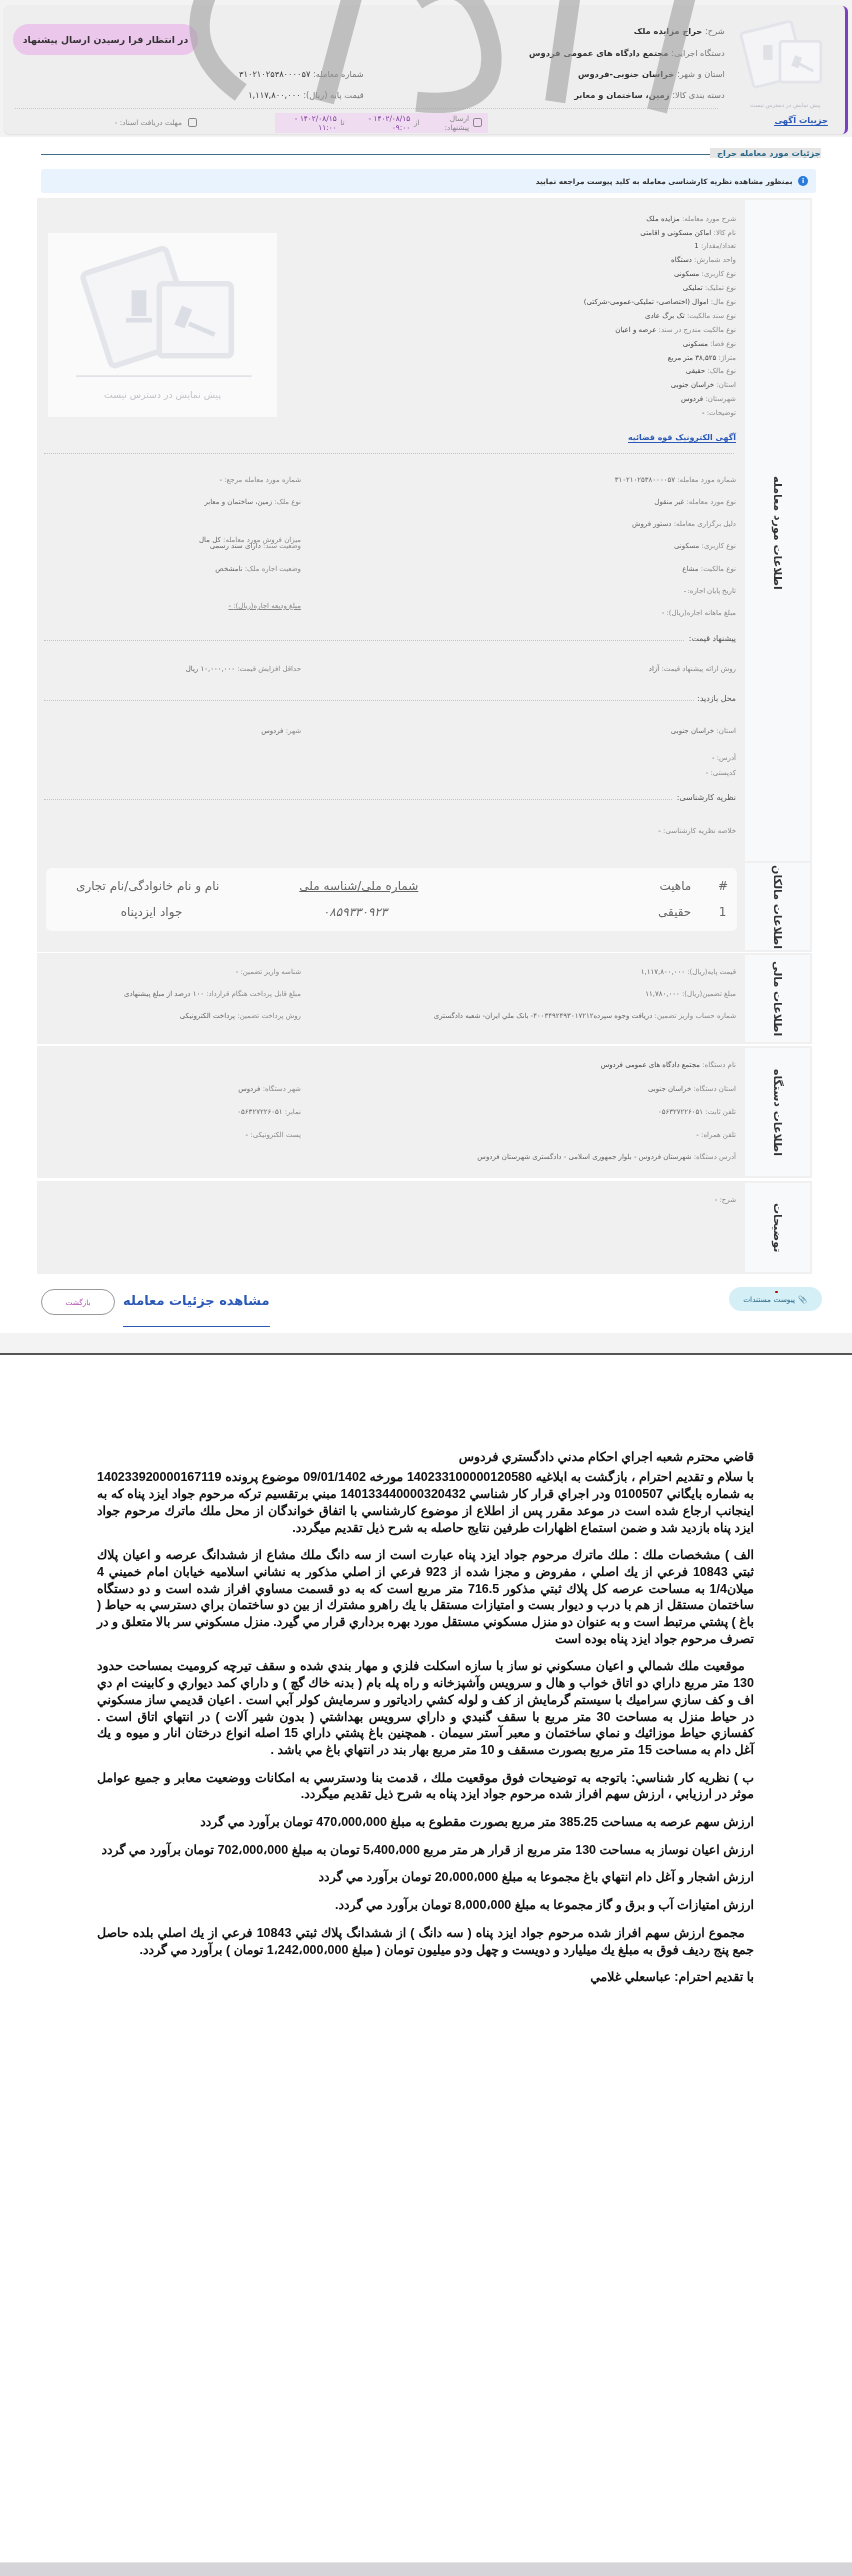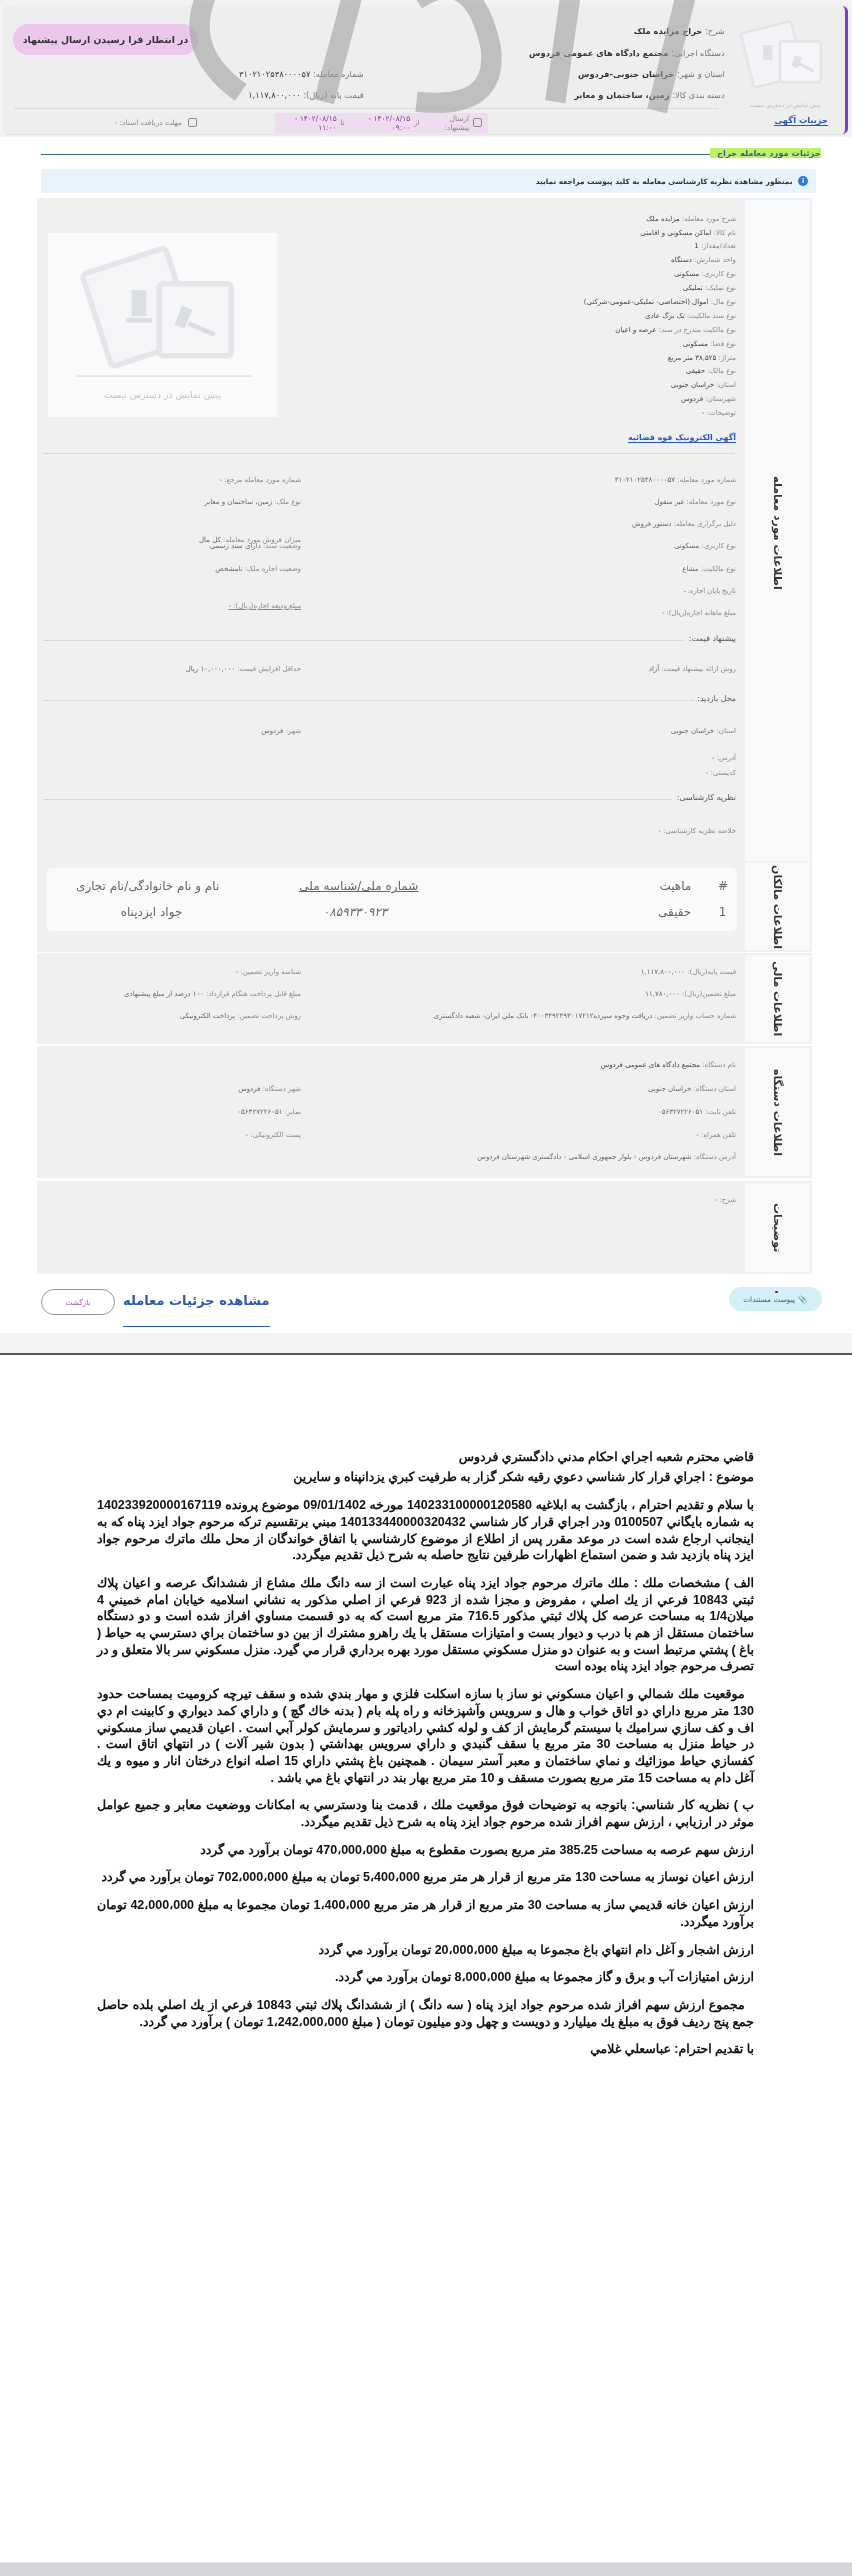--- a/index.html
+++ b/index.html
@@ -19,21 +19,21 @@
   .hrow b { color: #333; font-weight: bold; }
   .status-pill { position: absolute; top: 18.5px; left: 9.3px; width: 185px; height: 31px; border-radius: 15.7px; background: #ecc7ec; color: #333; font-size: 9.3px; font-weight: bold; display: flex; align-items: center; justify-content: center; }
   .dotted-line { position: absolute; top: 102px; left: 11px; width: 703px; border-top: 0.9px dotted #c9c9cc; }
   .date-box { position: absolute; top: 107px; left: 271px; width: 213px; height: 20.4px; background: #f0dcf0; display: flex; align-items: center; padding-right: 5.6px; font-size: 7.4px; color: #7a3a9a; }
   .date-box .lbl { color: #888; margin-left: 3.7px; }
   .deadline { position: absolute; top: 112px; left: 111px; font-size: 7.4px; color: #888; }
   .ico-sm { display: inline-block; width: 9.3px; height: 9.3px; border: 0.9px solid #888; border-radius: 1.9px; vertical-align: middle; margin-left: 3.7px; }
 
   
   .main-card { position: absolute; top: 139px; left: 3.7px; width: 845px; height: 1194px; background: #fff; border-radius: 5.6px; }
-  .section-title { position: absolute; top: 9.3px; right: 28px; font-size: 8.3px; color: #2a6a8a; font-weight: bold; background: #bef264; padding-left: 7.4px; }
+  .section-title { position: absolute; top: 9.3px; right: 28px; font-size: 8.3px; color: #2a6a8a; font-weight: bold; background: #e5e5e5; padding-left: 7.4px; }
   .section-rule { position: absolute; top: 15px; left: 37px; width: 685px; border-top: 1.9px solid #3e6f86; }
   .info-bar { position: absolute; top: 30px; left: 37px; width: 775px; height: 24px; background: #e9f3fe; border-radius: 2.8px; display: flex; align-items: center; padding-right: 7.4px; font-size: 7.4px; color: #333; font-weight: bold; }
   .info-dot { width: 10.2px; height: 10.2px; border-radius: 50%; background: #2a7ad9; color: #fff; font-size: 6.5px; display: inline-flex; align-items: center; justify-content: center; margin-left: 5.6px; font-weight: bold; }
 
   .panel { position: absolute; left: 37px; width: 775px; background: #f0f0f0; }
   .panel-side { position: absolute; top: 1.9px; right: 1.9px; width: 65px; background: #f8f9fb; bottom: 1.9px; display: flex; align-items: center; justify-content: center; }
   .panel-side span { writing-mode: vertical-rl; font-size: 11px; font-weight: bold; color: #333; letter-spacing: 0.5px; }
 
   .kv { position: absolute; font-size: 7px; color: #888; white-space: nowrap; }
   .kv b { color: #666; font-weight: normal; }
@@ -273,28 +273,26 @@
   <span>پیوست مستندات</span>
 </div>
 <a class="view-details">مشاهده جزئیات معامله</a>
 <div class="back-btn">بازگشت</div>
 
 <div class="page-bottom-gray"></div>
 <div class="separator"></div>
 
 <div class="letter">
   <p class="nomb">قاضي محترم شعبه اجراي احكام مدني دادگستري فردوس</p>
-  <p>موضوع : اجراي قرار كار شناسي دعوي رقيه شكر گزار به طرفيت كبري يزدانپناه و سايرين</p>
   <p>با سلام و تقديم احترام ، بازگشت به ابلاغيه 140233100000120580 مورخه 09/01/1402 موضوع پرونده 140233920000167119 به شماره بايگاني 0100507 ودر اجراي قرار كار شناسي 140133440000320432 مبني برتقسيم تركه مرحوم جواد ايزد پناه كه به اينجانب ارجاع شده است در موعد مقرر پس از اطلاع از موضوع كارشناسي با اتفاق خواندگان از محل ملك ماترك مرحوم جواد ايزد پناه بازديد شد و ضمن استماع اظهارات طرفين نتايج حاصله به شرح ذيل تقديم ميگردد.</p>
   <p>الف ) مشخصات ملك : ملك ماترك مرحوم جواد ايزد پناه عبارت است از سه دانگ ملك مشاع از ششدانگ عرصه و اعيان پلاك ثبتي 10843 فرعي از يك اصلي ، مفروض و مجزا شده از 923 فرعي از اصلي مذكور به نشاني اسلاميه خيابان امام خميني 4 ميلان1/4 به مساحت عرصه كل پلاك ثبتي مذكور 716.5 متر مربع است كه به دو قسمت مساوي افراز شده است و دو دستگاه ساختمان مستقل از هم با درب و ديوار بست و امتيازات مستقل با يك راهرو مشترك از بين دو ساختمان براي دسترسي به حياط ( باغ ) پشتي مرتبط است و به عنوان دو منزل مسكوني مستقل مورد بهره برداري قرار مي گيرد. منزل مسكوني سر بالا متعلق و در تصرف مرحوم جواد ايزد پناه بوده است</p>
   <p class="indent">موقعيت ملك شمالي و اعيان مسكوني نو ساز با سازه اسكلت فلزي و مهار بندي شده و سقف تيرچه كروميت بمساحت حدود 130 متر مربع داراي دو اتاق خواب و هال و سرويس وآشپزخانه و راه پله بام ( بدنه خاك گچ ) و داراي كمد ديواري و كابينت ام دي اف و كف سازي سراميك با سيستم گرمايش از كف و لوله كشي رادياتور و سرمايش كولر آبي است . اعيان قديمي ساز مسكوني در حياط منزل به مساحت 30 متر مربع با سقف گنبدي و داراي سرويس بهداشتي ( بدون شير آلات ) در انتهاي اتاق است . كفسازي حياط موزائيك و نماي ساختمان و معبر آستر سيمان . همچنين باغ پشتي داراي 15 اصله انواع درختان انار و ميوه و يك آغل دام به مساحت 15 متر مربع بصورت مسقف و 10 متر مربع بهار بند در انتهاي باغ مي باشد .</p>
   <p>ب ) نظريه كار شناسي: باتوجه به توضيحات فوق موقعيت ملك ، قدمت بنا ودسترسي به امكانات ووضعيت معابر و جميع عوامل موثر در ارزيابي ، ارزش سهم افراز شده مرحوم جواد ايزد پناه به شرح ذيل تقديم ميگردد.</p>
   <p>ارزش سهم عرصه به مساحت 385.25 متر مربع بصورت مقطوع به مبلغ 470،000،000 تومان برآورد مي گردد</p>
   <p>ارزش اعيان نوساز به مساحت 130 متر مربع از قرار هر متر مربع 5،400،000 تومان به مبلغ 702،000،000 تومان برآورد مي گردد</p>
-  <p>ارزش اعيان خانه قديمي ساز به مساحت 30 متر مربع از قرار هر متر مربع 1،400،000 تومان مجموعا به مبلغ 42،000،000 تومان برآورد ميگردد.</p>
   <p>ارزش اشجار و آغل دام انتهاي باغ مجموعا به مبلغ 20،000،000 تومان برآورد مي گردد</p>
   <p>ارزش امتيازات آب و برق و گاز مجموعا به مبلغ 8،000،000 تومان برآورد مي گردد.</p>
   <p class="indent">مجموع ارزش سهم افراز شده مرحوم جواد ايزد پناه ( سه دانگ ) از ششدانگ پلاك ثبتي 10843 فرعي از يك اصلي بلده حاصل جمع پنج رديف فوق به مبلغ يك ميليارد و دويست و چهل ودو ميليون تومان ( مبلغ 1،242،000،000 تومان ) برآورد مي گردد.</p>
   <p>با تقديم احترام: عباسعلي غلامي</p>
 </div>
 
 <div class="bottom-bar"></div>
 
 
 </body></html>

